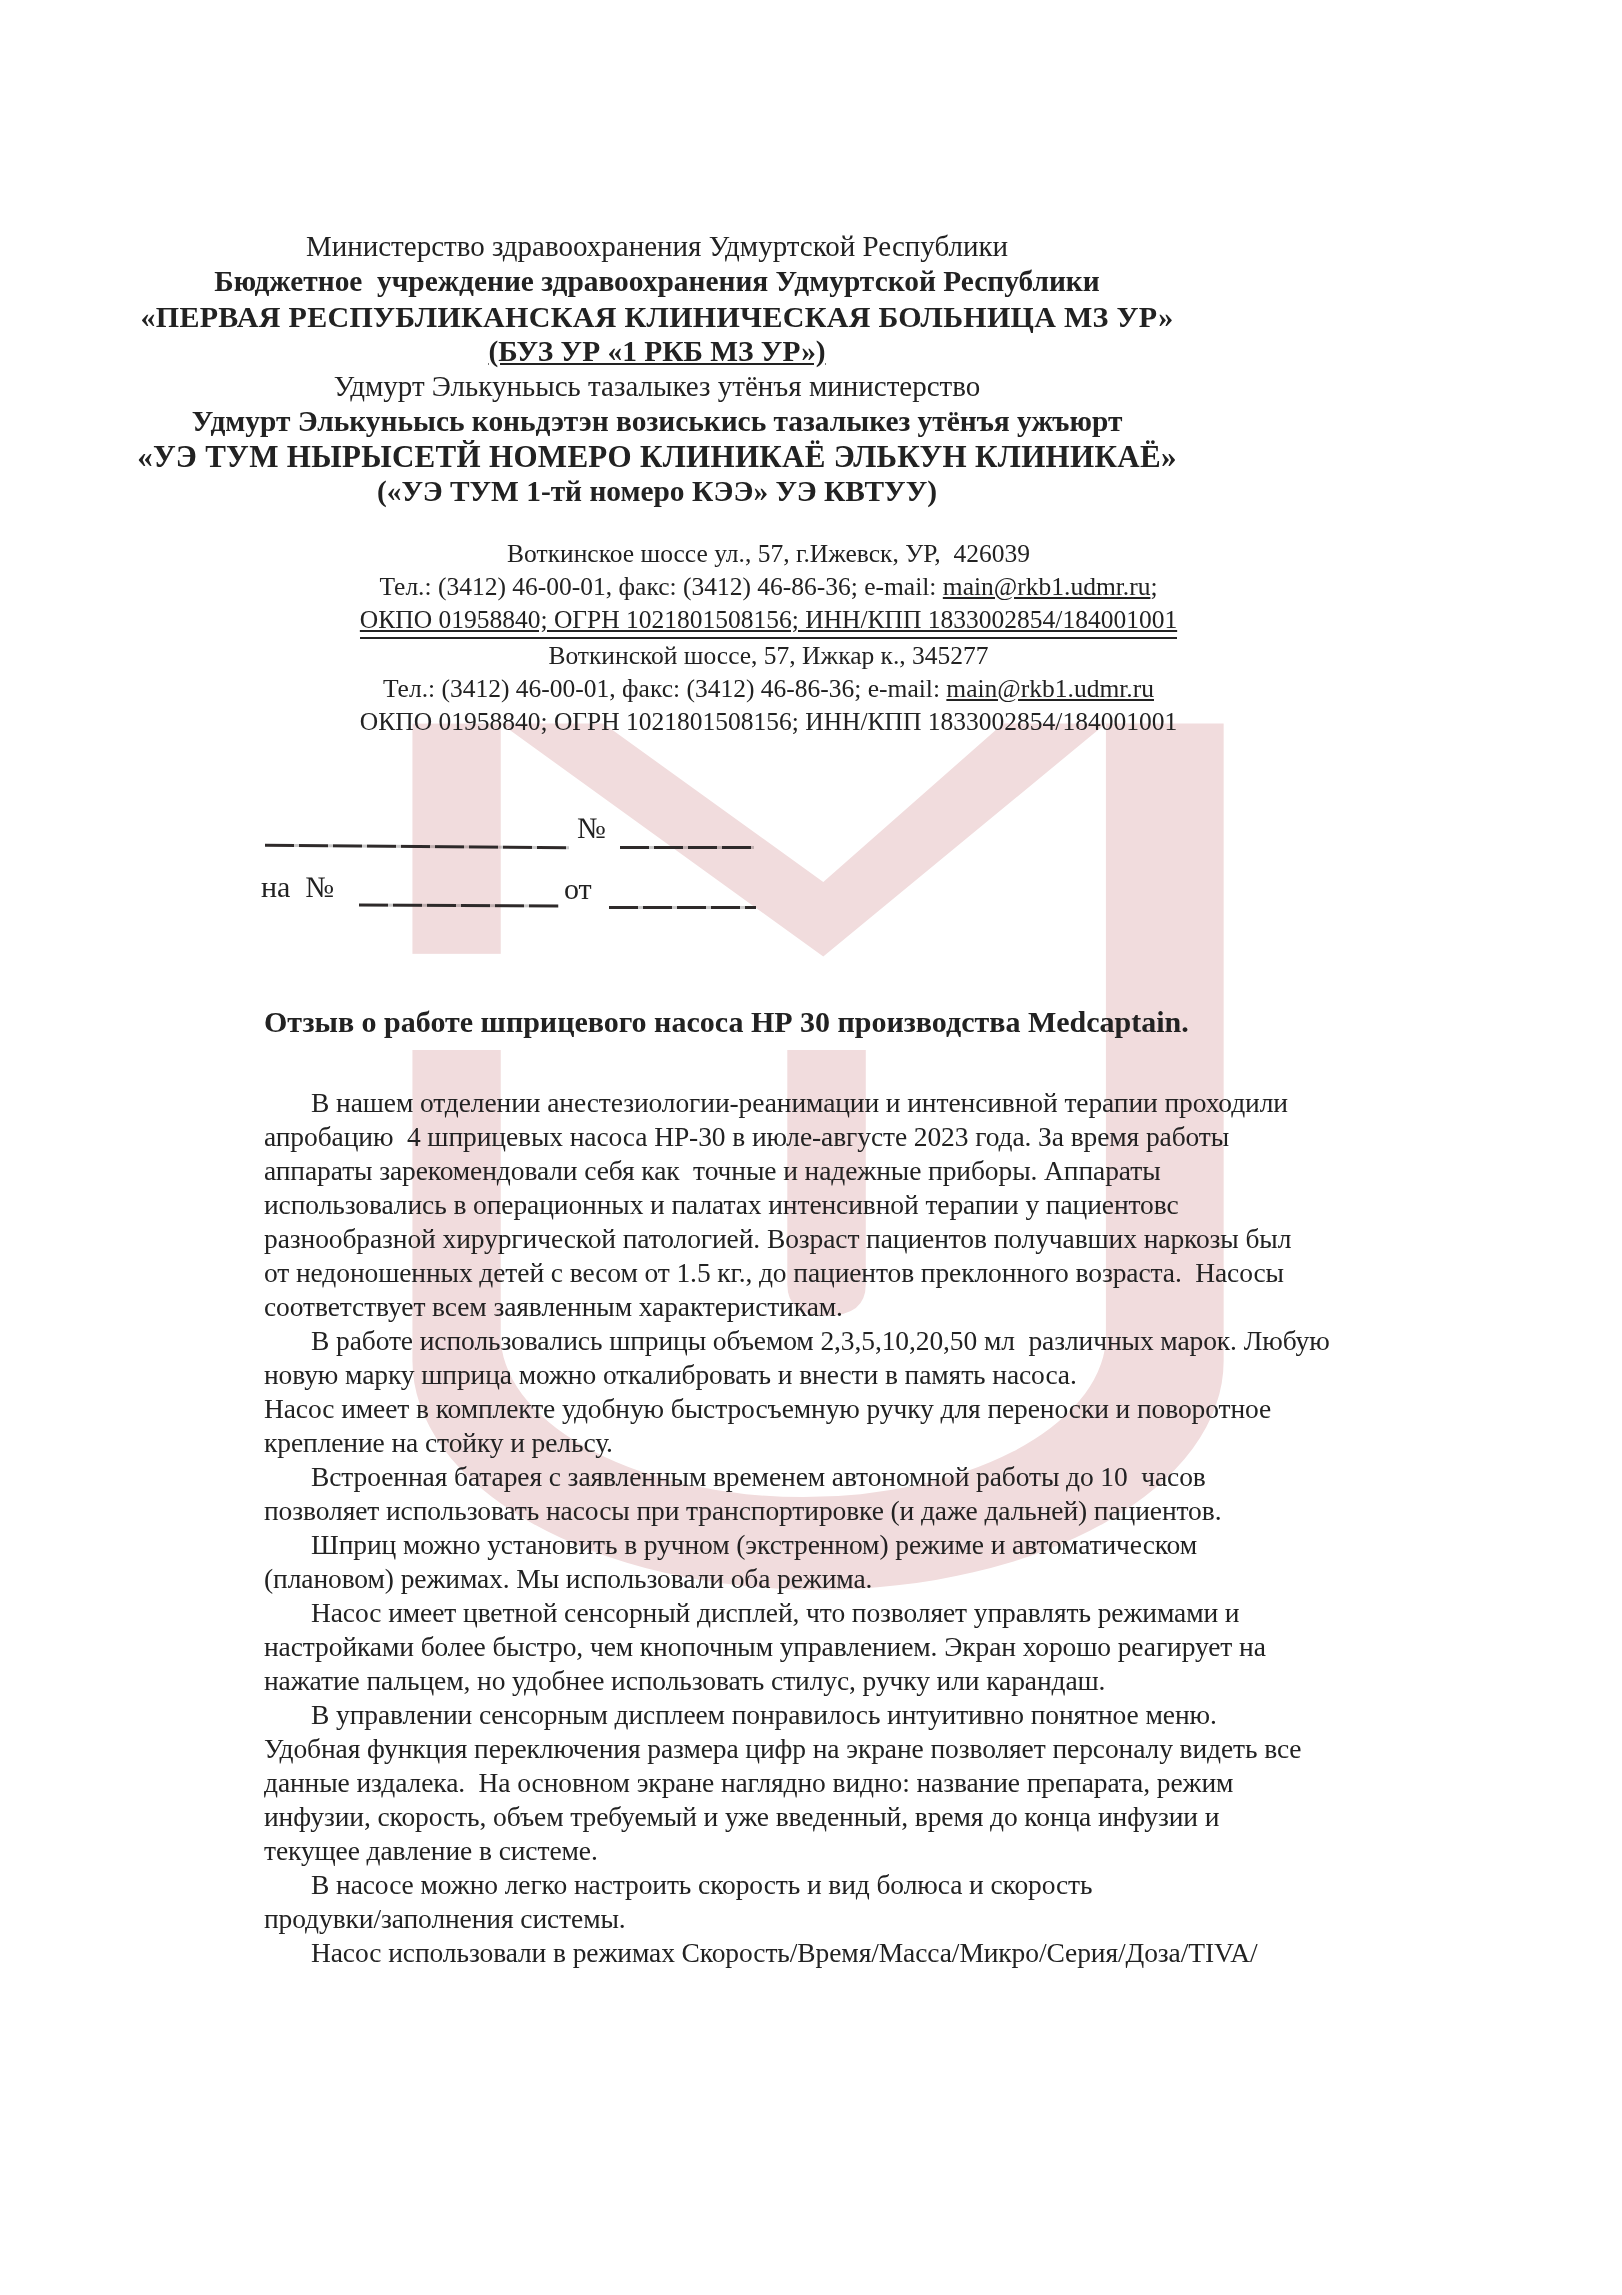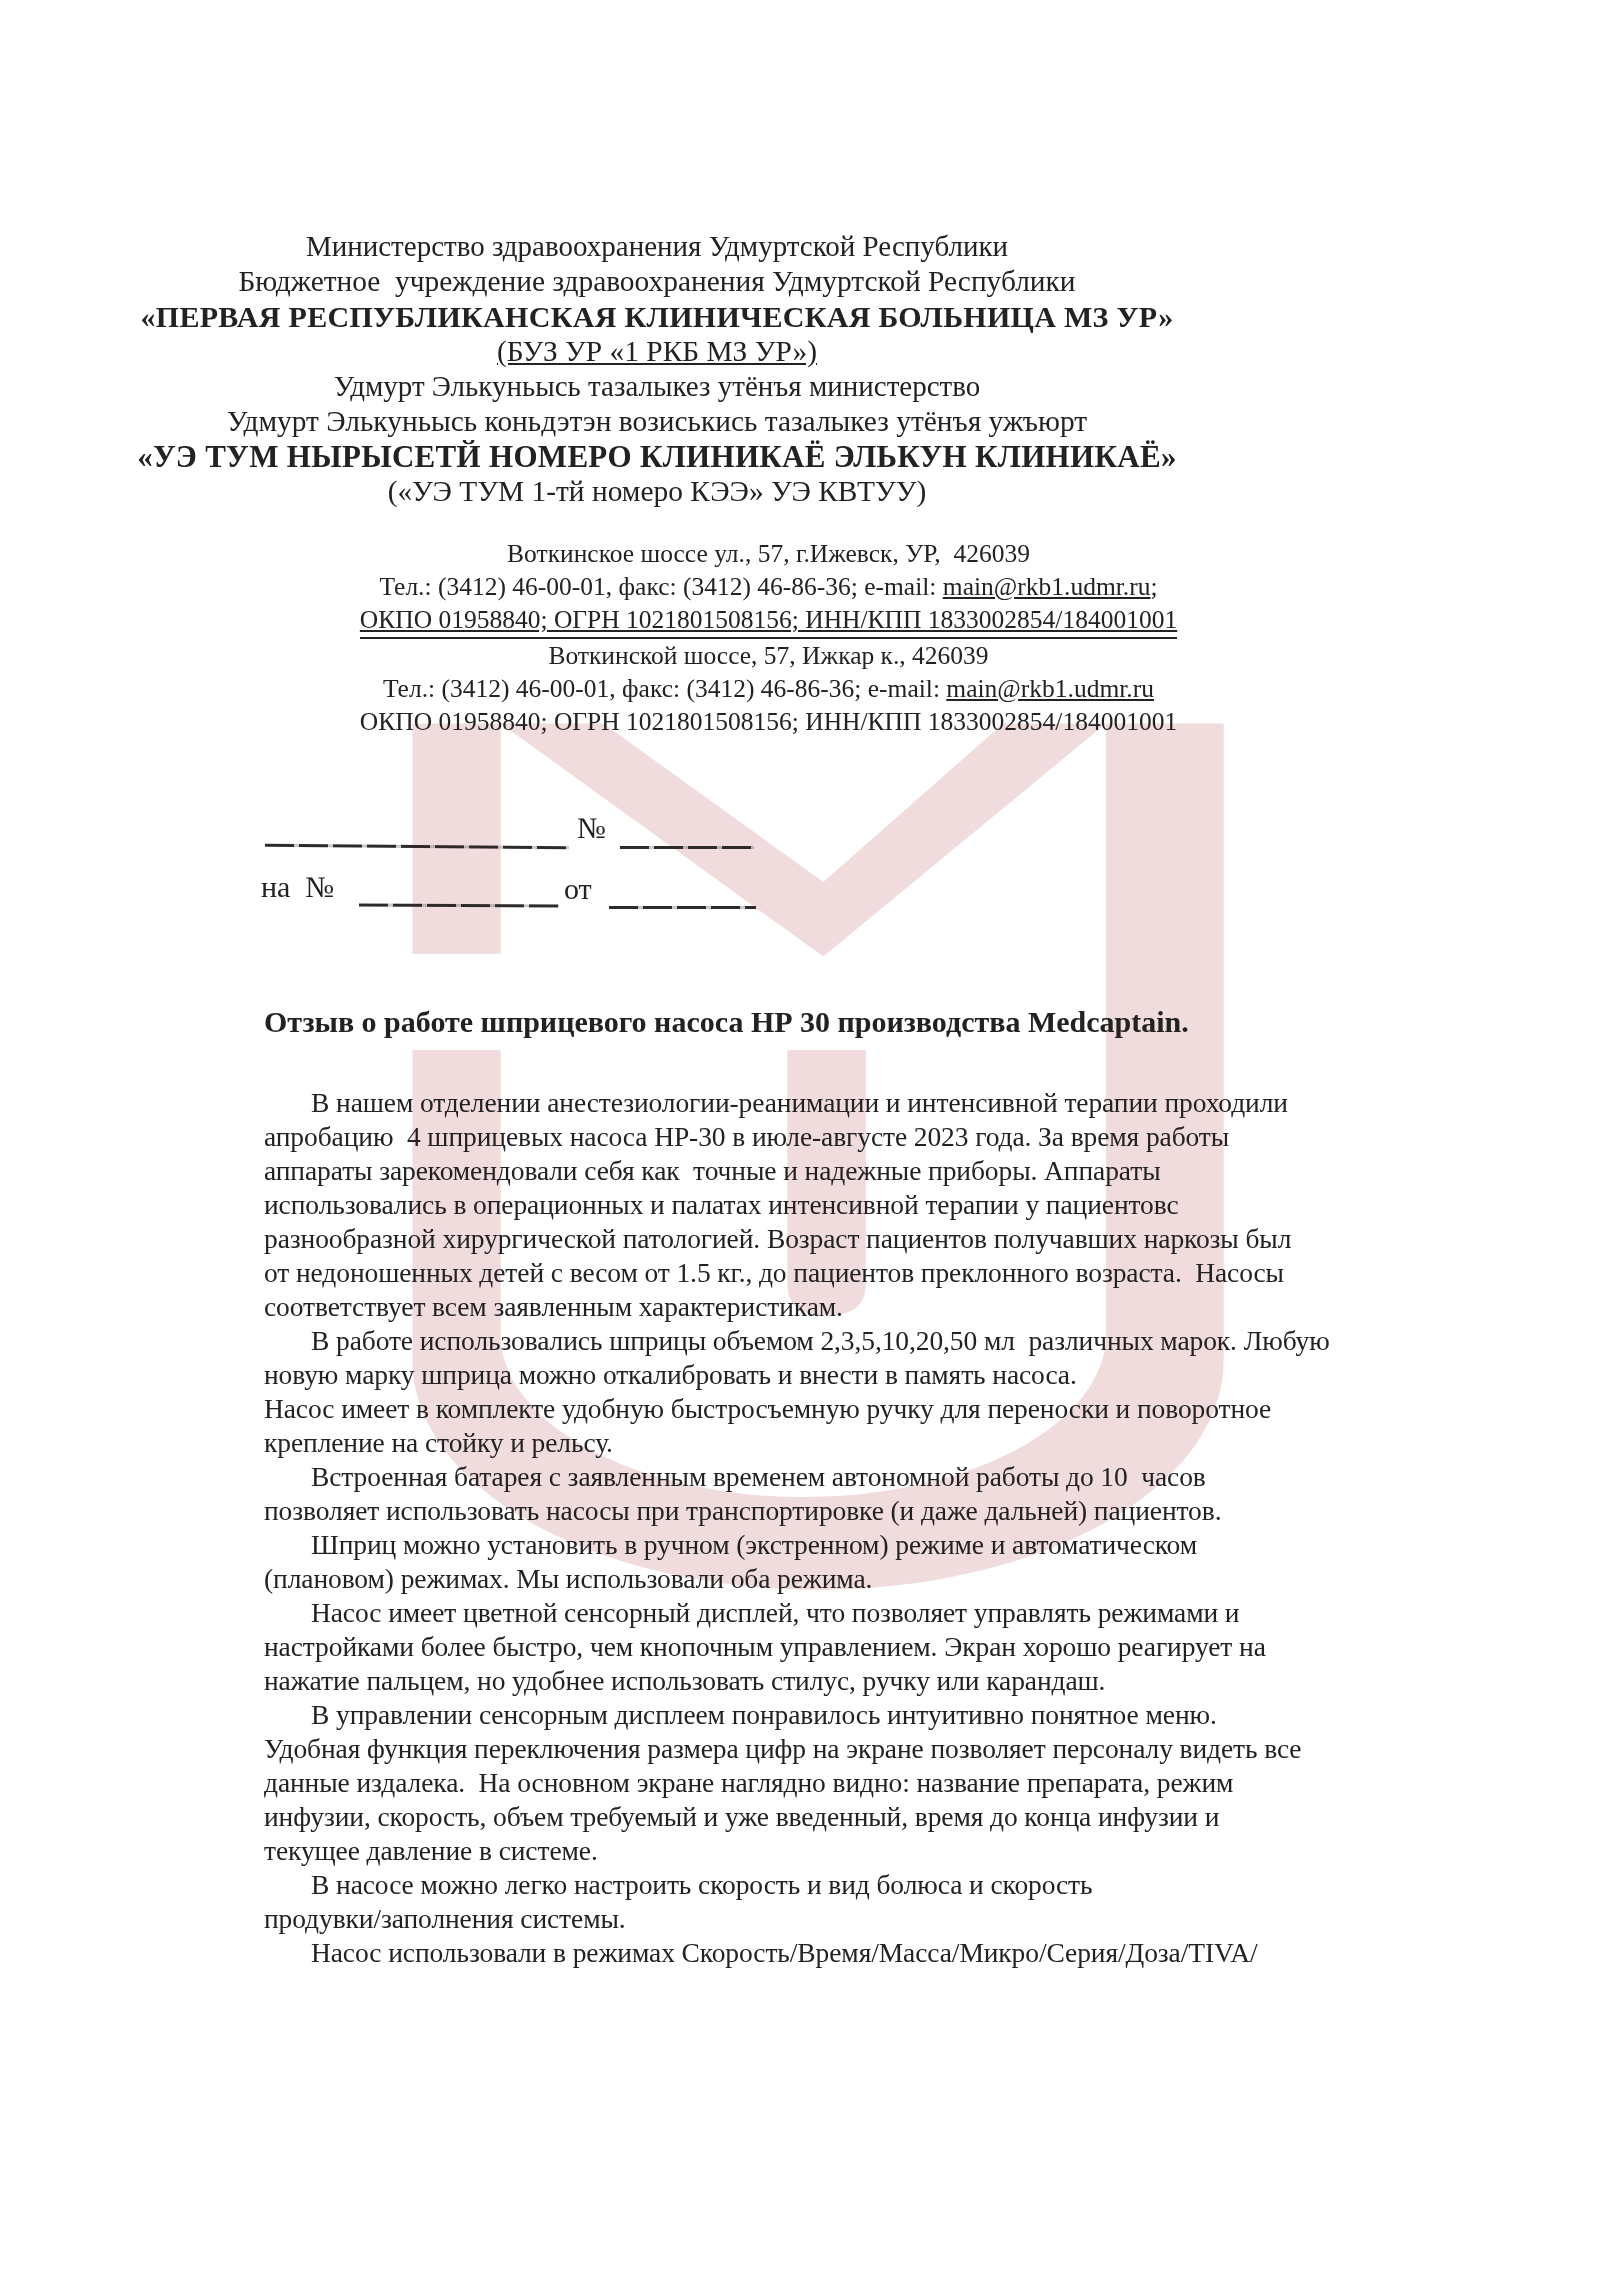--- a/index.html
+++ b/index.html
@@ -8,21 +8,21 @@
     font-family:"Liberation Serif","DejaVu Serif",serif;color:#222;
     overflow:hidden;
   }
   .wm{position:absolute;left:0;top:0;width:1623px;height:2295px;z-index:0;}
   .layer{position:absolute;z-index:2;}
 
   
   .letterhead{left:0;top:229px;width:1314px;text-align:center;}
   .letterhead .ln{line-height:35px;white-space:pre;}
   .lh-reg{font-size:29px;}
-  .lh-b1{font-size:29.4px;font-weight:normal;}
+  .lh-b1{font-size:29.4px;font-weight:bold;}
   .lh-b2{font-size:30px;font-weight:bold;letter-spacing:0.3px;}
   .lh-b3{font-size:31px;font-weight:bold;letter-spacing:0.3px;}
   .u{text-decoration:underline;}
 
   
   .contact{left:0;top:537px;width:1537px;text-align:center;font-size:25.5px;}
   .contact .ln{line-height:33px;white-space:pre;}
   .dbl-u{display:inline-block;border-bottom:2px solid #222;padding-bottom:0.7px;text-decoration:underline;}
 
   
@@ -60,21 +60,21 @@
   <div class="ln lh-reg">Удмурт Элькуньысь тазалыкез утёнъя министерство</div>
   <div class="ln lh-b1">Удмурт Элькуньысь коньдэтэн возиськись тазалыкез утёнъя ужъюрт</div>
   <div class="ln lh-b3">«УЭ ТУМ НЫРЫСЕТЙ НОМЕРО КЛИНИКАЁ ЭЛЬКУН КЛИНИКАЁ»</div>
   <div class="ln lh-b1">(«УЭ ТУМ 1-тй номеро КЭЭ» УЭ КВТУУ)</div>
 </div>
 
 <div class="layer contact">
   <div class="ln">Воткинское шоссе ул., 57, г.Ижевск, УР,  426039</div>
   <div class="ln"><span>Тел.: (3412) 46-00-01, факс: (3412) 46-86-36; e-mail: </span><span class="u">main@rkb1.udmr.ru</span><span>;</span></div>
   <div class="ln"><span class="dbl-u">ОКПО 01958840; ОГРН 1021801508156; ИНН/КПП 1833002854/184001001</span></div>
-  <div class="ln">Воткинской шоссе, 57, Ижкар к., 426039</div>
+  <div class="ln">Воткинской шоссе, 57, Ижкар к., 345277</div>
   <div class="ln"><span>Тел.: (3412) 46-00-01, факс: (3412) 46-86-36; e-mail: </span><span class="u">main@rkb1.udmr.ru</span><span></span></div>
   <div class="ln">ОКПО 01958840; ОГРН 1021801508156; ИНН/КПП 1833002854/184001001</div>
 </div>
 
 <div class="rule" style="left:265px;top:845px;width:304px;transform:rotate(0.45deg);"></div>
 <div class="layer ref-text" style="left:577px;top:811px;">№</div>
 <div class="rule" style="left:620px;top:846px;width:134px;"></div>
 
 <div class="layer ref-text" style="left:261px;top:870px;">на  №</div>
 <div class="rule" style="left:359px;top:904px;width:200px;transform:rotate(0.3deg);"></div>

